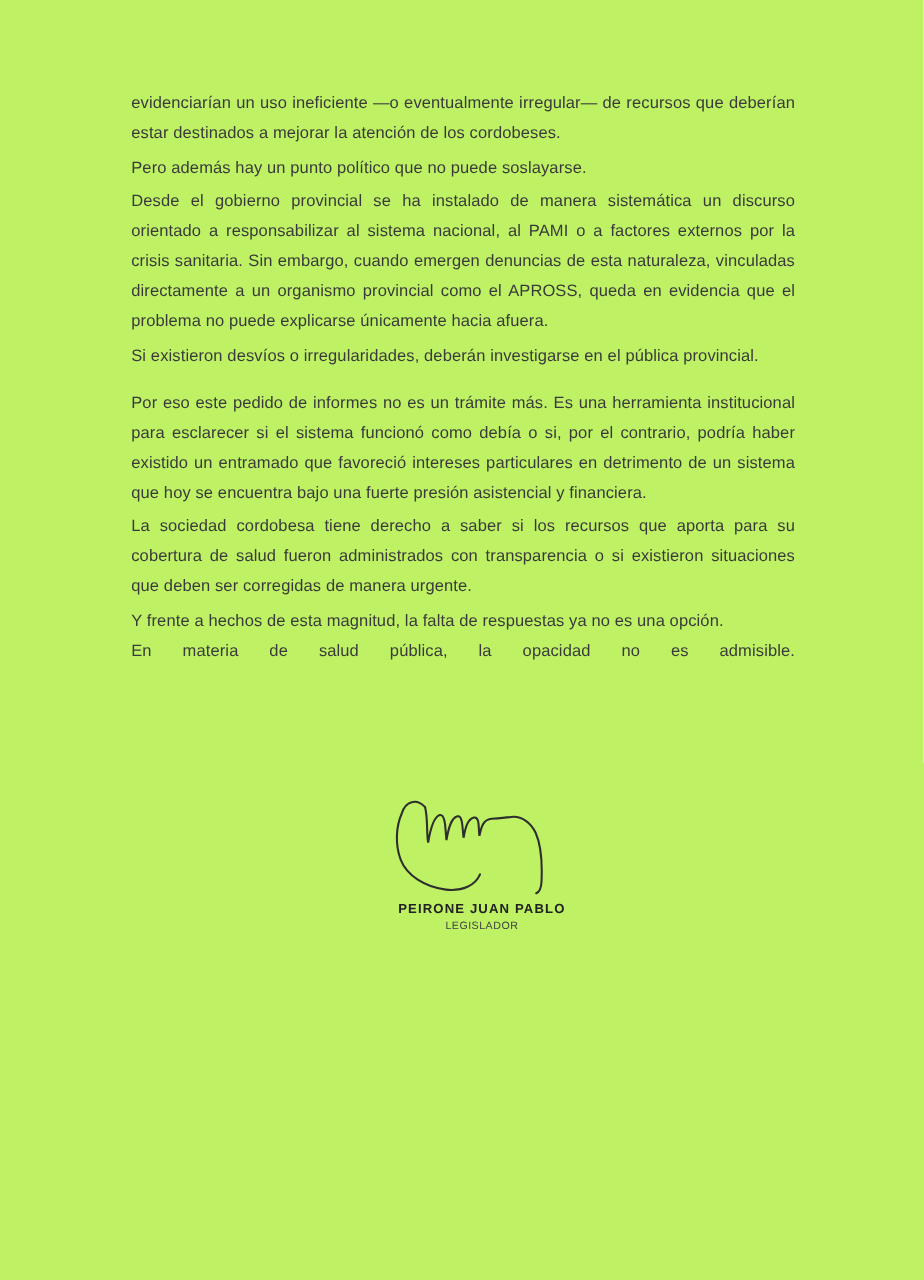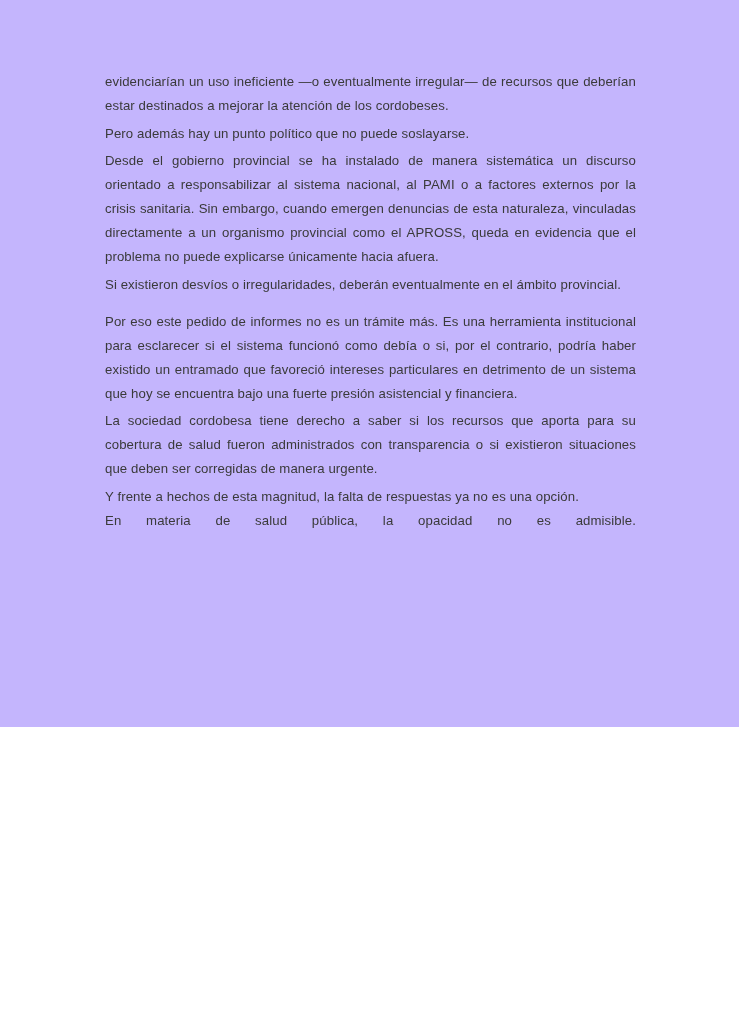--- a/index.html
+++ b/index.html
@@ -3,22 +3,22 @@
 <meta charset="utf-8">
 <style>
   html, body {
     margin: 0;
     padding: 0;
     background: #ffffff;
   }
   .page {
     position: relative;
     width: 739px;
-    height: 727px;
-    background: #c4b5fd;
+    height: 1024px;
+    background: #bef264;
     font-family: "Liberation Sans", sans-serif;
     color: #3a3a3a;
     overflow: hidden;
   }
   .content {
     position: absolute;
     left: 105px;
     top: 70px;
     width: 531px;
     font-size: 13.2px;
@@ -78,33 +78,59 @@
     <p class="para">
       <span class="seg">Pero además hay un punto político que no puede soslayarse.</span>
     </p>
 
     <p class="para">
       <span class="seg">Desde el gobierno provincial se ha instalado de manera sistemática un discurso orientado a responsabilizar al sistema nacional, al PAMI o a factores externos por la crisis sanitaria. Sin embargo, cuando emergen denuncias de esta naturaleza, vinculadas directamente a un organismo provincial como el APROSS, queda en evidencia que el problema no puede explicarse únicamente hacia afuera.</span>
     </p>
 
     <p class="para">
       </p>
-      <div class="seg">Si existieron desvíos o irregularidades, deberán eventualmente en el ámbito provincial.</div>
+      <div class="seg">Si existieron desvíos o irregularidades, deberán investigarse en el pública provincial.</div>
     <p></p>
 
     <p class="para">
       <span class="seg">Por eso este pedido de informes no es un trámite más. Es una herramienta institucional para esclarecer si el sistema funcionó como debía o si, por el contrario, podría haber existido un entramado que favoreció intereses particulares en detrimento de un sistema que hoy se encuentra bajo una fuerte presión asistencial y financiera.</span>
     </p>
 
     <p class="para">
       <span class="seg">La sociedad cordobesa tiene derecho a saber si los recursos que aporta para su cobertura de salud fueron administrados con transparencia o si existieron situaciones que deben ser corregidas de manera urgente.</span>
     </p>
 
     <p class="para">
       </p>
       <div class="seg">Y frente a hechos de esta magnitud, la falta de respuestas ya no es una opción.</div>
       <div class="seg stretch">En materia de salud pública, la opacidad no es admisible.</div>
     <p></p>
 
   </div>
 
+  <div class="signature-block">
+    <svg class="signature-scribble" width="158" height="86" viewBox="0 0 160 88" fill="none">
+
+      <path d="M 33 12
+               C 26 4.5, 17 7, 14 17
+               C 9 28, 8.5 43, 13 55
+               C 18 68, 33 77.5, 50 79.5
+               C 64 81, 74 76, 78 67" stroke="#2e2e2e" stroke-width="1.7" stroke-linecap="round" fill="none"></path>
+
+      <path d="M 33 12
+               C 35.5 22, 34 33, 35.5 41
+               C 37 32, 40 20, 45 18.5
+               C 50 17.5, 49.5 31, 50.5 39
+               C 52 30, 54 21, 59.5 19.5
+               C 64 18.5, 63.5 30, 64.5 37
+               C 66 29, 67.5 22, 73 20.5
+               C 78 19.5, 76.5 30, 77.5 35.5
+               C 79 27.5, 81 22, 87.5 21.5
+               C 94 21, 100 20.5, 103.5 20
+               C 112 19, 119.5 24.5, 123.5 33
+               C 127.5 42, 129 58, 128.3 73
+               C 128 79, 126.3 81.5, 124 82.5" stroke="#2e2e2e" stroke-width="1.7" stroke-linecap="round" fill="none"></path>
+    </svg>
+    <div class="sig-name">PEIRONE JUAN PABLO</div>
+    <div class="sig-title">LEGISLADOR</div>
+  </div>
 
 </div>
 
 </body></html>

